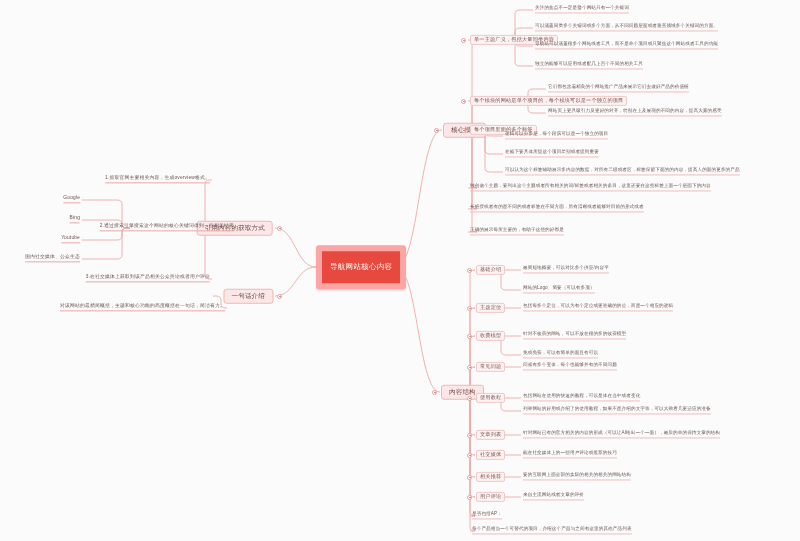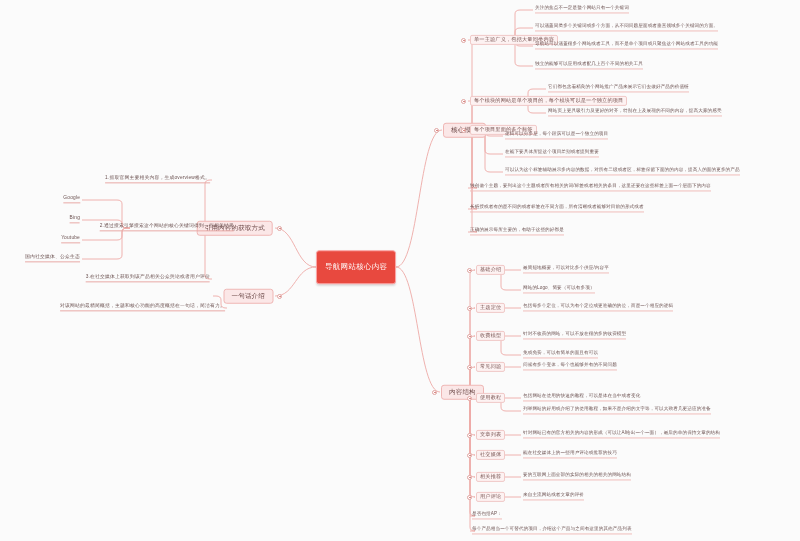--- a/index.html
+++ b/index.html
@@ -12,21 +12,21 @@
   }
   #canvas{position:absolute;inset:0;width:800px;height:541px;}
   svg.links{position:absolute;left:0;top:0;width:800px;height:541px;pointer-events:none;}
 
   
   .node{position:absolute;white-space:nowrap;line-height:1;}
 
   .root{
     background:#e8493f;
     color:#ffffff;
-    border:1px solid #fca5a5;
+    border:6px solid #fca5a5;
     border-radius:3px;
     padding:12px 8px;
     font-size:7.5px;
     letter-spacing:.3px;
     box-shadow:0 1px 2px rgba(0,0,0,.12);
   }
 
   .branch{
     background:#fbe7e7;
     border:1px solid #efb6b4;

